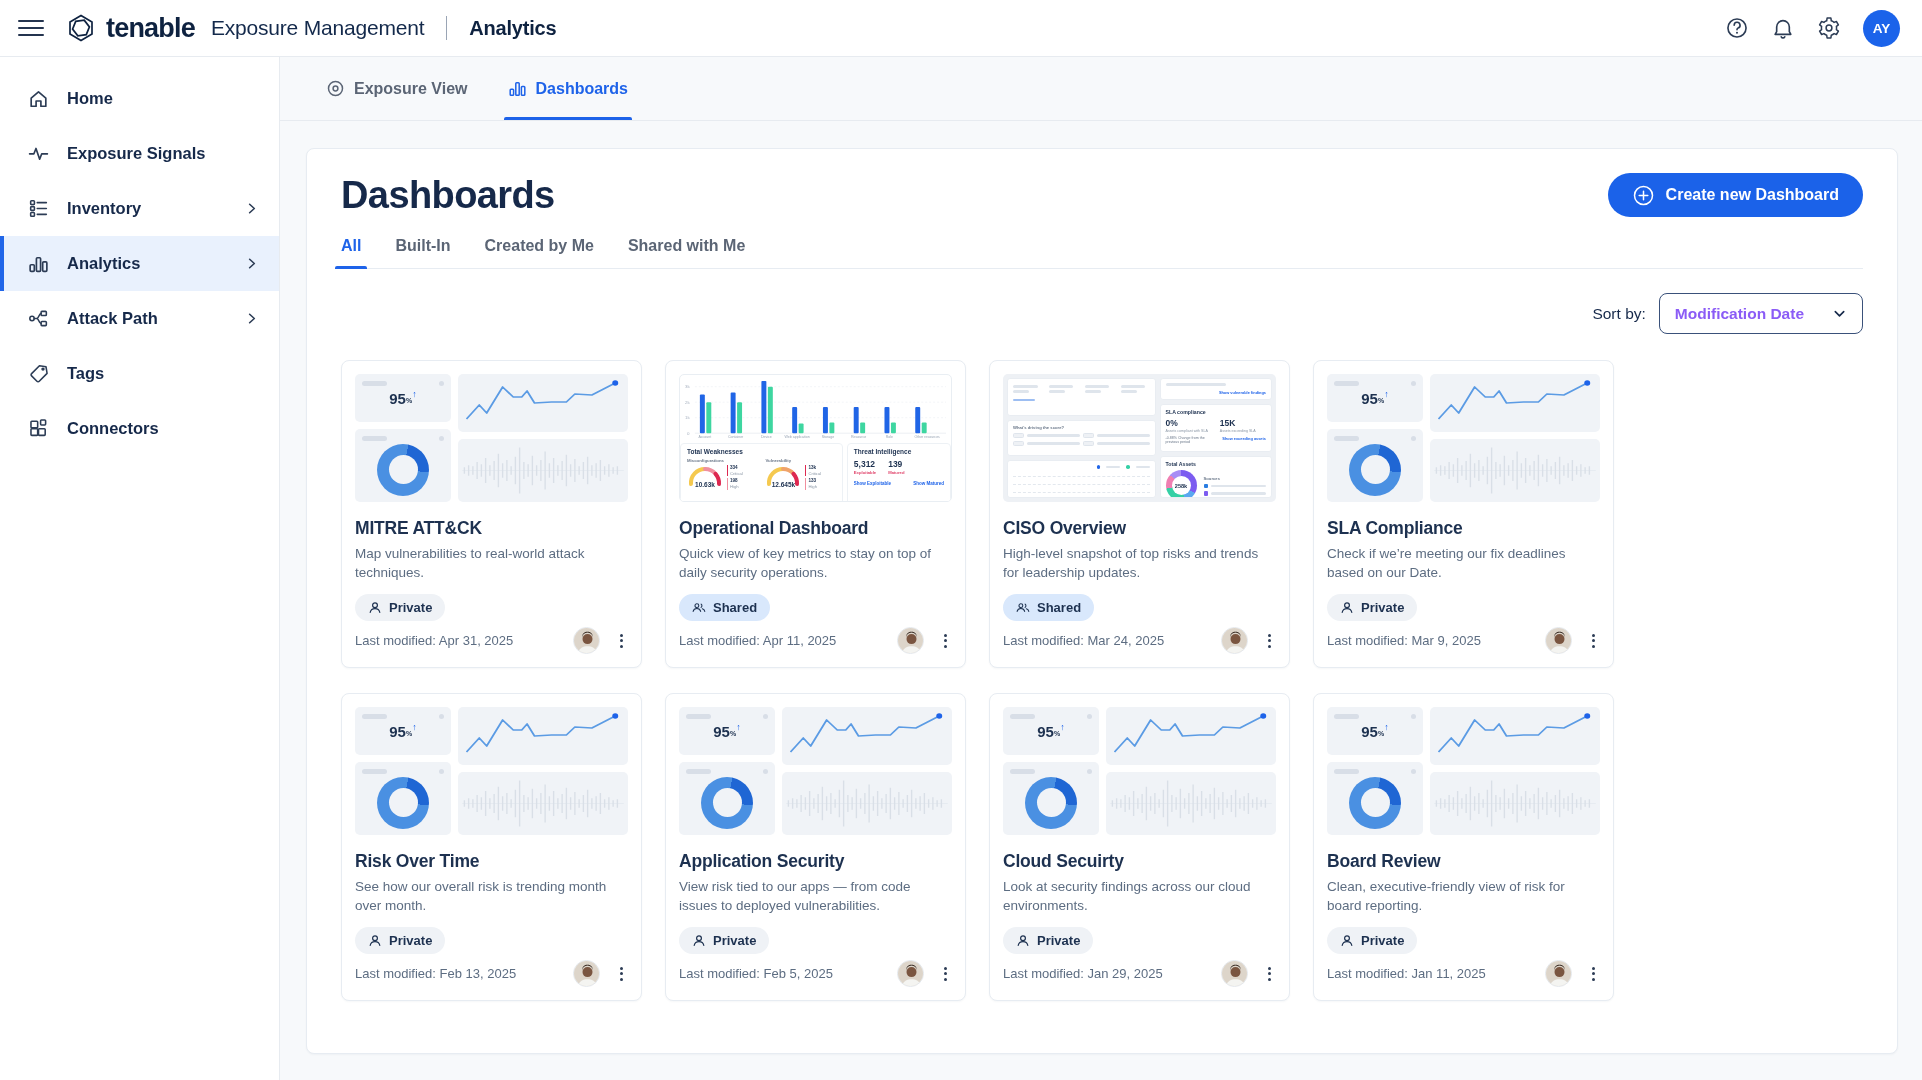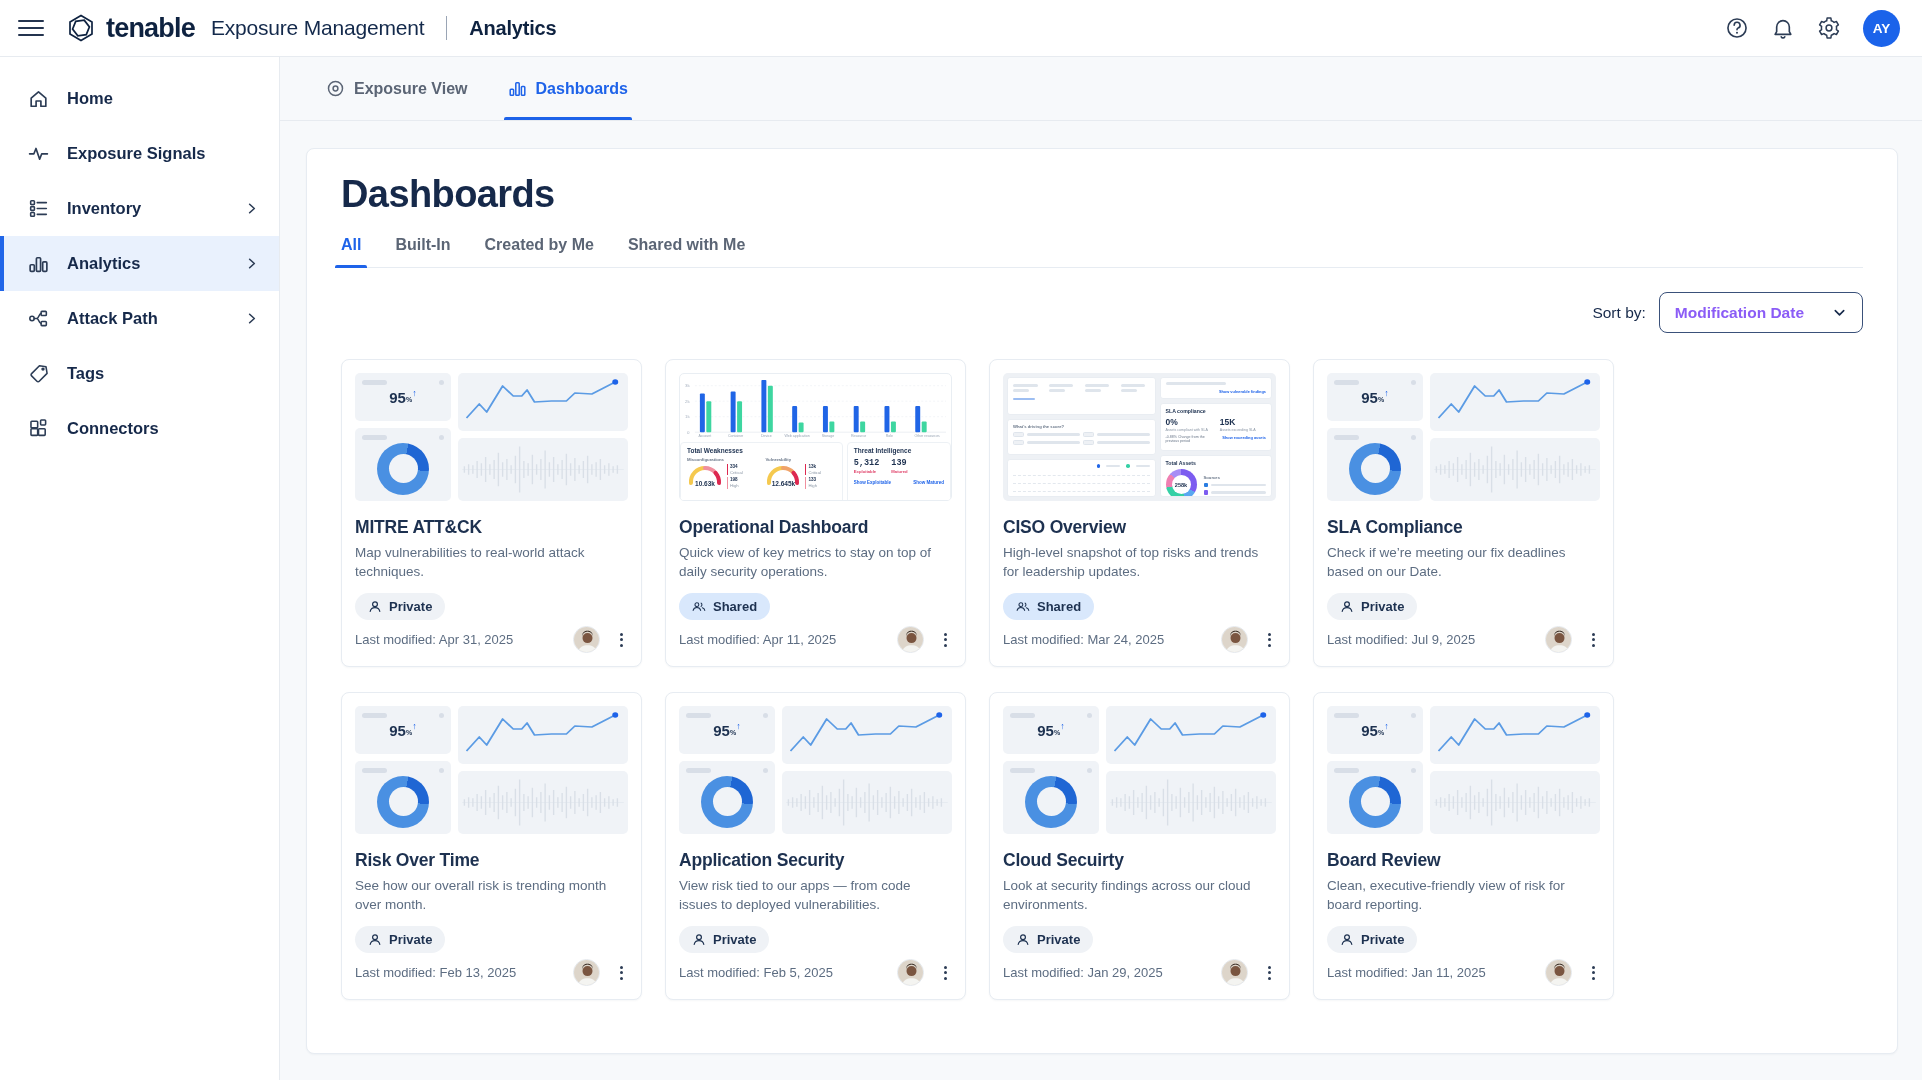--- a/index.html
+++ b/index.html
@@ -99,21 +99,21 @@
   .op-title{font-size:6.5px;font-weight:700;color:#1d3150;}
   .op-gauges{display:flex;gap:8px;margin-top:3px;}
   .gauge-group{flex:1;}
   .g-label{font-size:4.3px;color:#6b788a;font-weight:700;}
   .g-row{display:flex;gap:4px;align-items:flex-start;margin-top:2px;}
   .gauge{position:relative;width:36px;height:22px;flex:0 0 auto;}
   .g-val{position:absolute;left:0;right:0;bottom:-1px;text-align:center;font-size:6.5px;font-weight:700;color:#1d3150;}
   .g-leg{font-size:4.2px;color:#8b97a6;border-left:1.5px solid #dd2850;padding-left:2px;margin-bottom:2px;line-height:1.3;}
   .g-leg b{display:block;color:#1d3150;font-size:4.6px;}
   .ti-grid{display:flex;gap:12px;margin-top:4px;}
-  .ti-val{font-size:8.5px;font-weight:700;color:#1d3150;font-family:Liberation Mono, monospace;}
+  .ti-val{font-size:8.5px;font-weight:700;color:#1d3150;}
   .ti-lab{font-size:4.2px;color:#e0436a;font-weight:700;margin-top:1px;}
   .ti-links{display:flex;justify-content:space-between;margin-top:6px;}
   .ti-link{font-size:4.5px;color:#1e63e9;font-weight:700;}
 
   
   .ciso-thumb{height:128px;border-radius:5px;overflow:hidden;background:#eef1f5;padding:4px;display:flex;gap:4px;flex:0 0 auto;}
   .ciso-l{flex:1.32;display:flex;flex-direction:column;gap:4px;min-width:0;}
   .ciso-r{flex:1;display:flex;flex-direction:column;gap:4px;min-width:0;}
   .cpanel{background:#fff;border-radius:3px;border:1px solid #e9edf2;padding:4px 5px;position:relative;overflow:hidden;}
   .sk{background:#dfe5ec;border-radius:1.5px;height:2.5px;}
@@ -264,20 +264,27 @@
             <rect x="7.8" y="3.8" width="3.4" height="12.4" rx="0.8"></rect>
             <rect x="13.4" y="7.4" width="3.4" height="8.8" rx="0.8"></rect>
           </svg>
           <span>Dashboards</span>
         </div>
       </div>
 
       <section class="panel">
         <div class="panel-header">
           <h1 class="page-title" style="margin:0;">Dashboards</h1>
+          <button class="create-btn">
+            <svg class="cicon" viewBox="0 0 23 23" fill="none" stroke="currentColor" stroke-width="1.5" stroke-linecap="round">
+                <circle cx="11.5" cy="11.5" r="9"></circle>
+                <path d="M11.5 7.2v8.6M7.2 11.5h8.6"></path>
+              </svg>
+            <span>Create new Dashboard</span>
+          </button>
         </div>
 
         <div class="filter-tabs">
           <div class="ftab active">All</div>
           <div class="ftab">Built-In</div>
           <div class="ftab">Created by Me</div>
           <div class="ftab">Shared with Me</div>
         </div>
 
         <div class="toolbar">
@@ -651,21 +658,21 @@
             <div class="card-title">SLA Compliance</div>
             <div class="card-desc">Check if we’re meeting our fix deadlines based on our Date.</div>
             <div class="badge">
               <svg class="bicon" viewBox="0 0 14 13" fill="none" stroke="currentColor" stroke-width="1.2" stroke-linecap="round">
                   <circle cx="7" cy="4.2" r="2.4"></circle>
                   <path d="M2.2 11.4c.5-2.5 2.4-3.8 4.8-3.8s4.3 1.3 4.8 3.8"></path>
                 </svg>
               <span>Private</span>
             </div>
             <div class="card-footer">
-              <span class="mod-date">Last modified: Jul 9, 2025</span>
+              <span class="mod-date">Last modified: Mar 9, 2025</span>
               <span class="owner-avatar">
                 <svg viewBox="0 0 28 28" width="27" height="27">
                     <rect width="28" height="28" fill="#ddd5ca"></rect>
                     <circle cx="14" cy="11.5" r="5.2" fill="#7a5540"></circle>
                     <path d="M8.4 10.2a5.6 5.6 0 0 1 11.2 0c0-4-1.6-6.4-5.6-6.4s-5.6 2.4-5.6 6.4z" fill="#2e2119"></path>
                     <path d="M3.5 28c1-6.5 5.4-9 10.5-9s9.5 2.5 10.5 9z" fill="#f4f4f1"></path>
                   </svg>
               </span>
               <span class="kebab">
                   <i></i>

